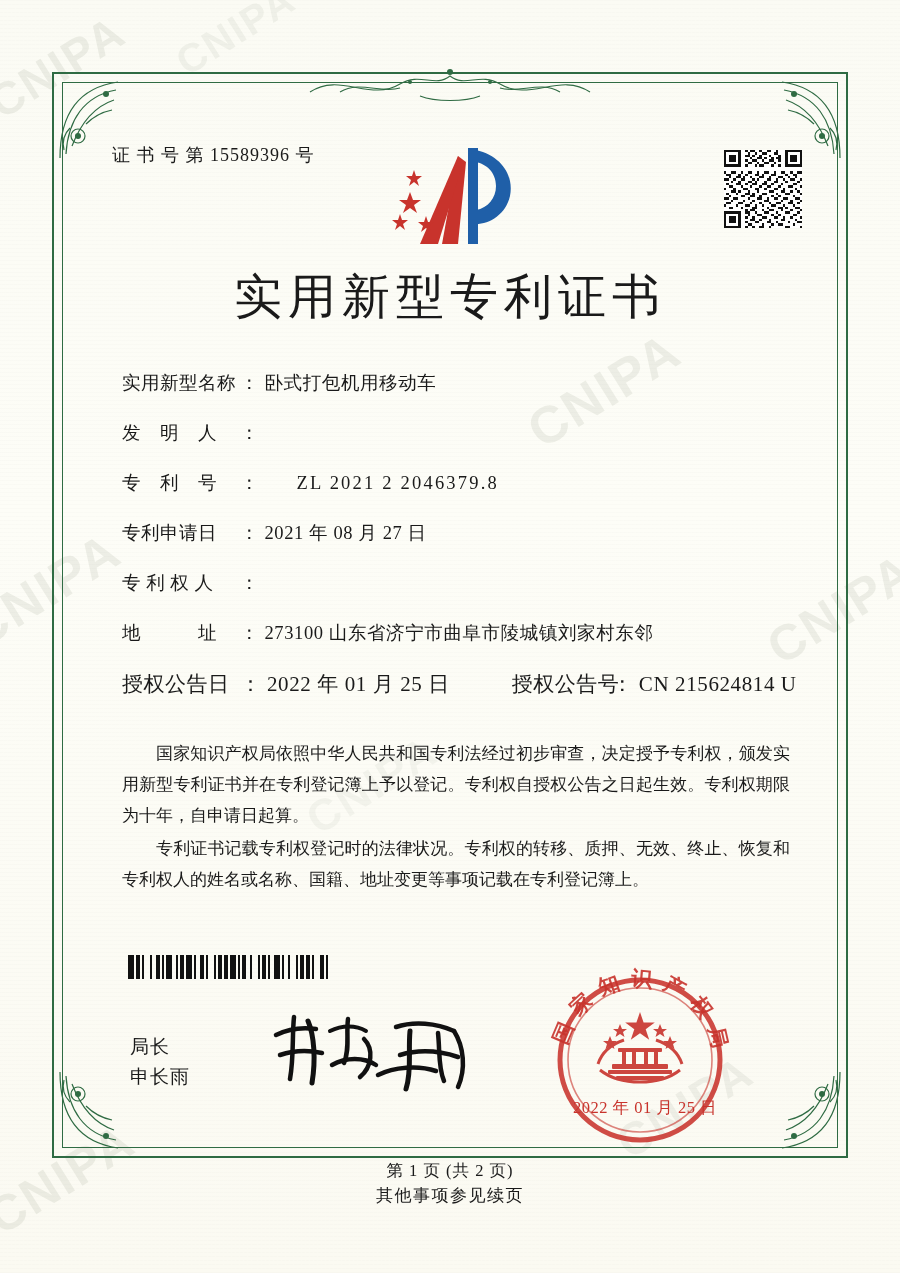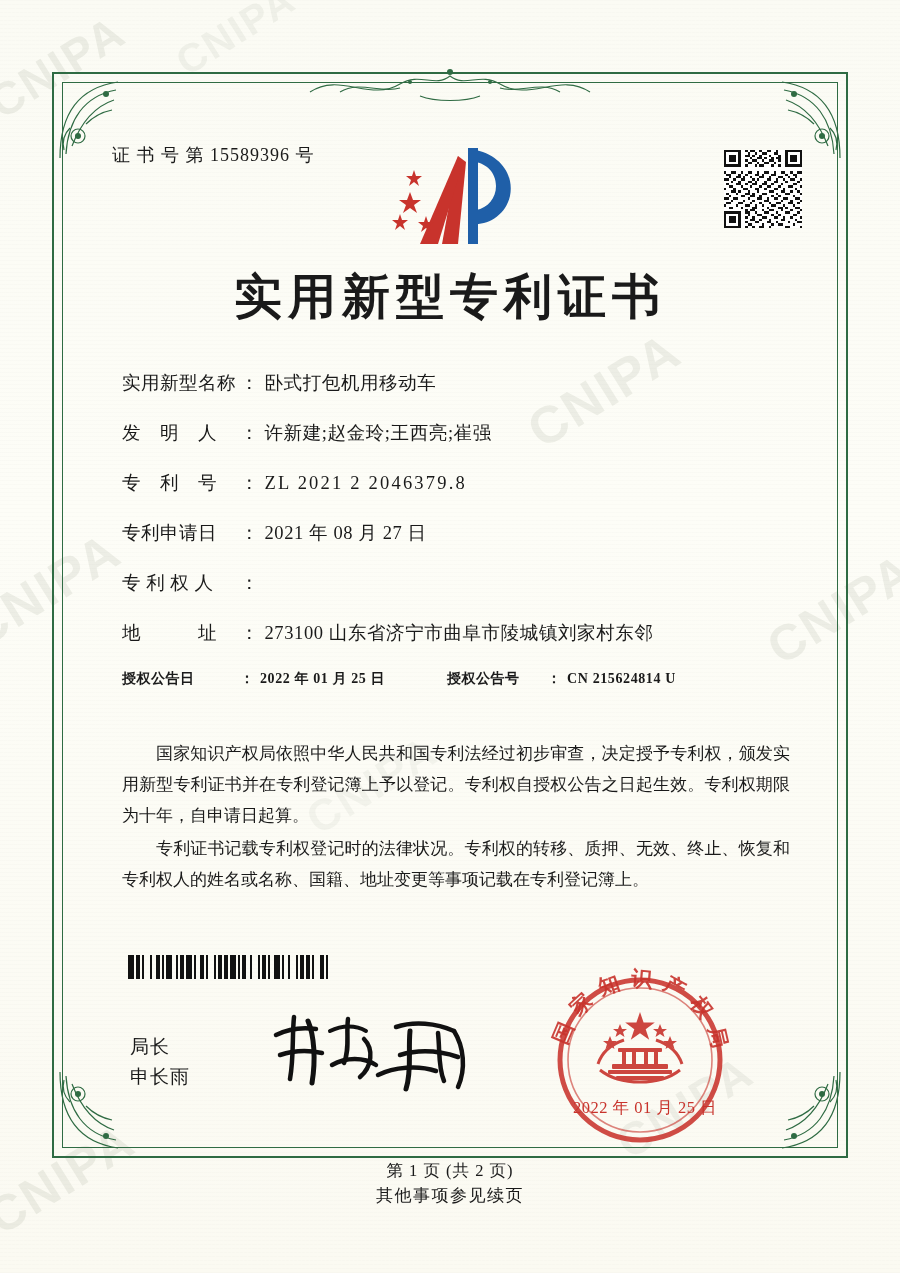--- a/index.html
+++ b/index.html
@@ -96,21 +96,21 @@
     right: 98px; top: 150px;
     width: 78px; height: 78px;
   }
   .qr svg { width: 100%; height: 100%; display: block; }
 
   .main-title {
     position: absolute;
     left: 0; right: 0; top: 265px;
     text-align: center;
     font-size: 48px;
-    font-weight: bold;
+    font-weight: normal;
     letter-spacing: 6px;
     font-family: "DejaVu Serif", "Liberation Serif", serif;
   }
 
   
   .fields {
     position: absolute;
     left: 122px; top: 370px;
     width: 680px;
   }
@@ -121,23 +121,23 @@
     font-size: 18.5px;
     white-space: nowrap;
   }
   .label {
     width: 118px;
     flex: none;
     letter-spacing: 0.5px;
   }
   .colon { flex: none; margin-right: 6px; }
   .val { letter-spacing: 0.6px; }
-  .val.wide { letter-spacing: 2.2px; }
-
-  .row-dual { display: flex; align-items: flex-start; font-size: 14px; white-space: nowrap; font-weight: bold; }
+  .val.wide { letter-spacing: 2.2px; margin-left: 32px; }
+
+  .row-dual { display: flex; align-items: flex-start; font-size: 21px; white-space: nowrap; }
   .row-dual .second { margin-left: 62px; display: flex; align-items: baseline; }
   .row-dual .second .label { width: 100px; }
 
   
   .paras {
     position: absolute;
     left: 122px; top: 738px;
     width: 668px;
     font-size: 17px;
     line-height: 31px;
@@ -533,21 +533,20 @@
 
 <div class="fields">
   <div class="row">
     <span class="label">实用新型名称</span>
     <span class="colon">：</span>
     <span class="val">卧式打包机用移动车</span>
   </div>
   <div class="row">
     <span class="label">发　明　人</span>
     <span class="colon">：</span>
-    <span class="val">许新建;赵金玲;王西亮;崔强</span>
   </div>
   <div class="row">
     <span class="label">专　利　号</span>
     <span class="colon">：</span>
     <span class="val wide">ZL 2021 2 2046379.8</span>
   </div>
   <div class="row">
     <span class="label">专利申请日</span>
     <span class="colon">：</span>
     <span class="val">2021 年 08 月 27 日</span>

